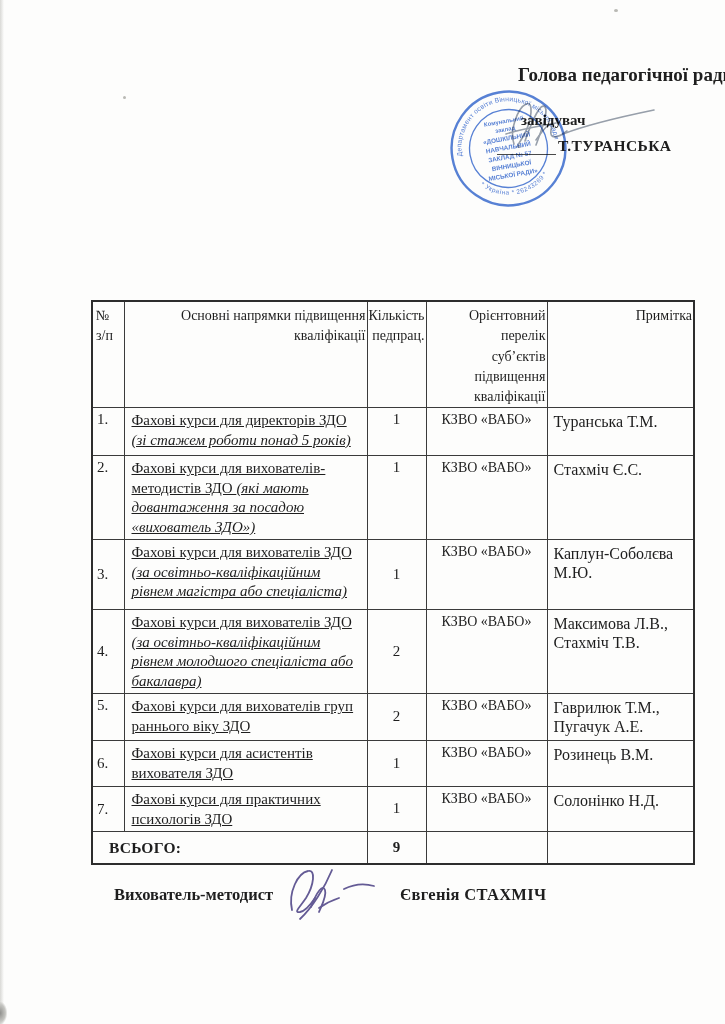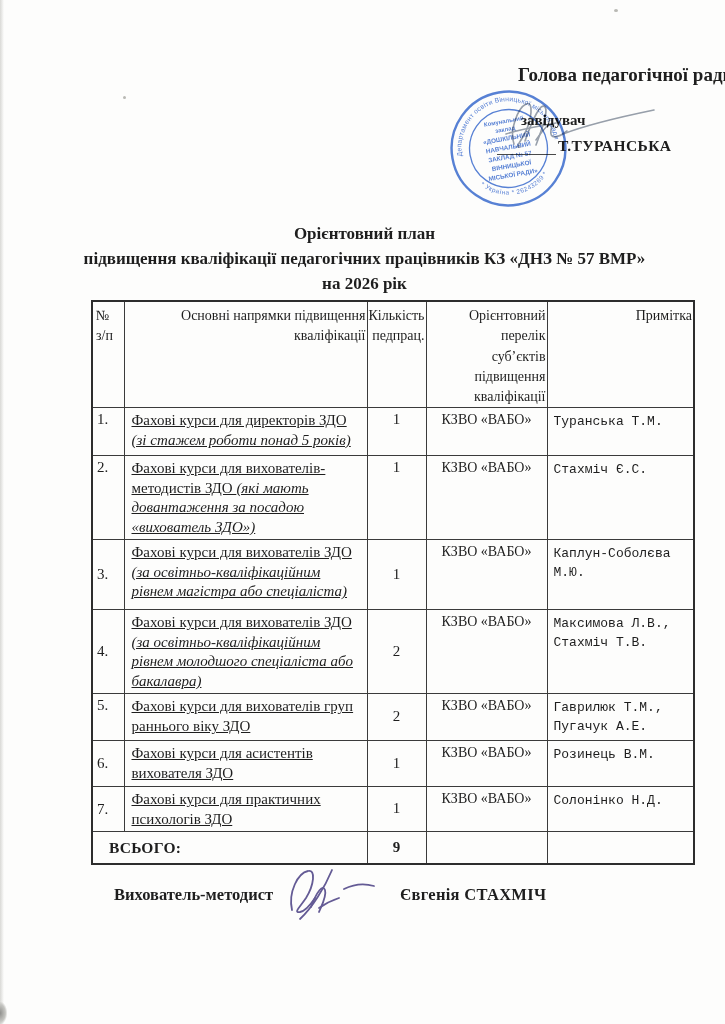--- a/index.html
+++ b/index.html
@@ -48,21 +48,21 @@
   th.h-num{text-align:left;padding-left:3px;}
   tr.hr{height:86px;}
   tr.r1{height:48px;} tr.r2{height:82px;} tr.r3{height:70px;} tr.r4{height:80px;}
   tr.r5{height:47px;} tr.r6{height:46px;} tr.r7{height:42px;} tr.rt{height:32px;}
   td{font-size:15px;vertical-align:top;}
   td.num{padding:3px 0 0 4px;}
   td.dir{padding:3px 3px 2px 7px;line-height:19.5px;text-decoration:underline;}
   td.dir i{font-family:"Liberation Serif",serif;}
   td.cnt{text-align:center;padding-top:3px;}
   td.prov{text-align:center;padding-top:4px;font-size:14px;white-space:nowrap;margin-left:24px;}
-  td.note{padding:4px 19px 0 6px;font-size:13px;line-height:19px;font-family:Liberation Mono, monospace;}
+  td.note{padding:4px 19px 0 6px;font-size:16px;line-height:19px;}
   tr.vmn td.num{vertical-align:middle;padding-top:0;}
   tr.vmc td.cnt{vertical-align:middle;padding-top:0;}
   td.total-label{font-weight:700;font-size:15.5px;vertical-align:middle;padding-left:16px;letter-spacing:.3px;}
   td.total-cnt{font-weight:700;vertical-align:middle;text-align:center;padding-top:0;}
 
   
   .footer-role{position:absolute;left:114px;top:885px;font-size:16.5px;font-weight:700;}
   .footer-name{position:absolute;left:400px;top:885px;font-size:16.5px;font-weight:700;letter-spacing:.3px;}
 </style>
 </head>
@@ -109,23 +109,20 @@
   <svg class="sig-top" viewBox="0 0 168 72">
     <g fill="none" stroke="#98a0ac" stroke-width="1.6" stroke-linecap="round">
       <path d="M20,54 C15,40 24,18 32,14 C40,10 38,30 30,45 C26,52 21,58 26,57"></path>
       <path d="M31,51 C39,28 47,12 51,17 C55,22 46,44 42,55"></path>
       <path d="M42,50 C53,34 60,29 57,40 C55,50 64,48 73,41"></path>
       <path d="M69,44 C95,34 126,27 160,20"></path>
       <path d="M12,44 C30,38 48,36 62,33"></path>
     </g>
   </svg>
 
-  <div class="title">Орієнтовний план
-підвищення кваліфікації педагогічних працівників КЗ «ДНЗ № 57 ВМР»
-на 2026 рік</div>
 
   <table class="plan">
     <colgroup>
       <col style="width:32px">
         <col style="width:243px">
         <col style="width:59px">
       <col style="width:121px">
         <col style="width:147px">
     </colgroup>
     <thead>

